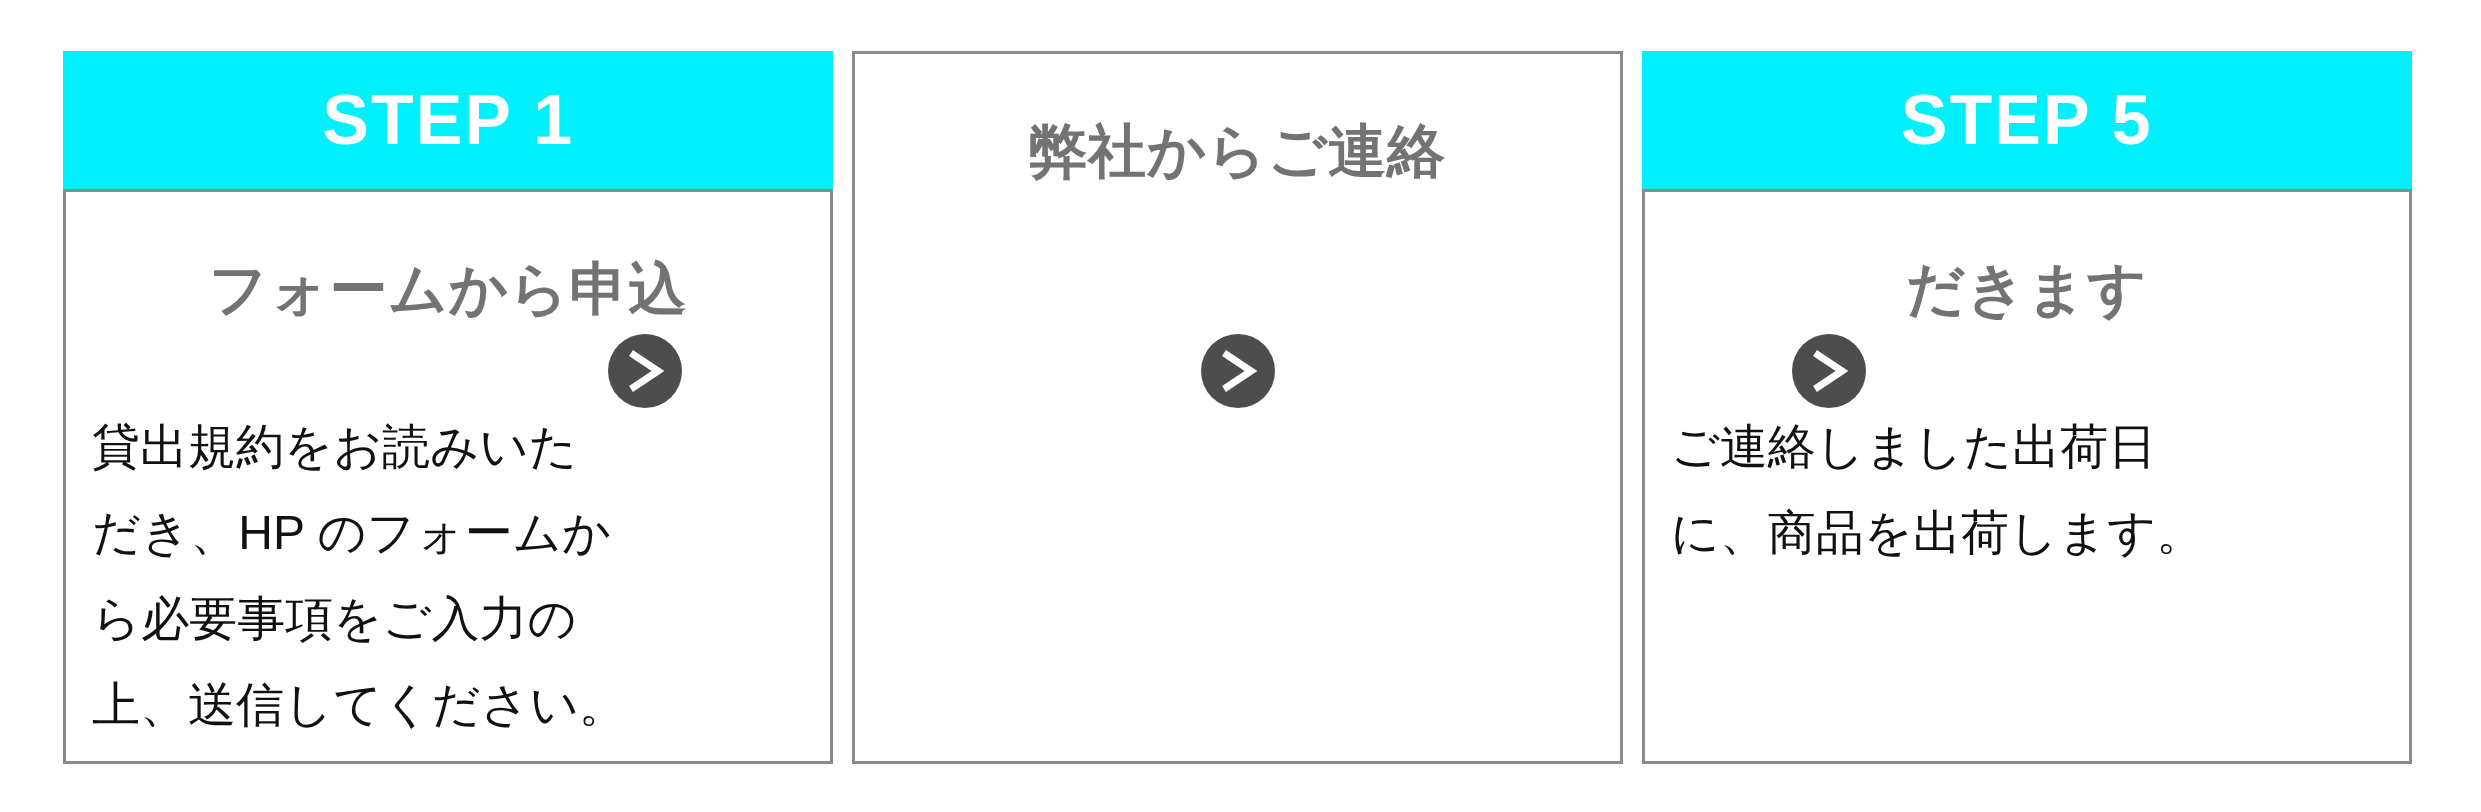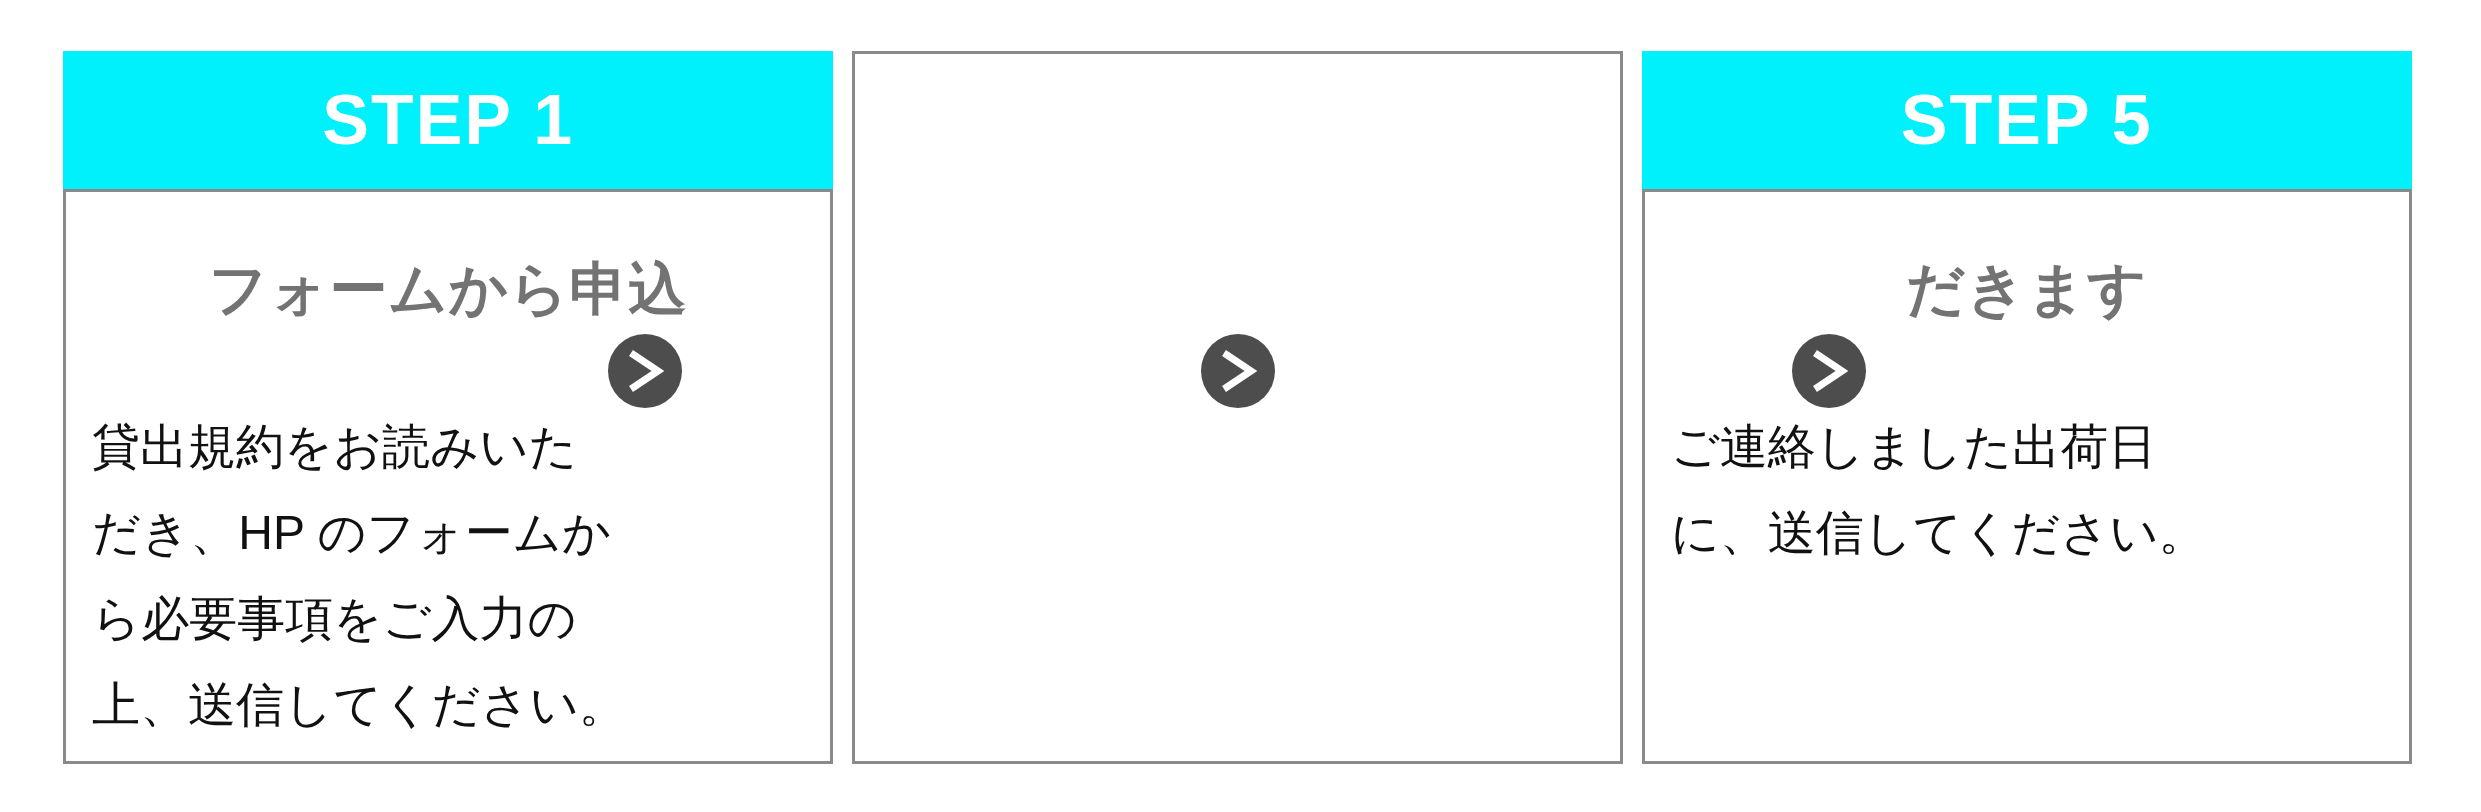--- a/index.html
+++ b/index.html
@@ -108,31 +108,32 @@
         <div class="card-title">フォームから申込</div>
         <p class="card-text">貸出規約をお読みいた
 だき、HP のフォームか
 ら必要事項をご入力の
 上、送信してください。</p>
       </div>
     </div>
 
     <div class="card">
       <div class="card-body">
+        <div class="card-title">弊社からご連絡</div>
       </div>
     </div>
 
     <div class="card">
       <div class="card-header">
         <span class="step-label">STEP 5</span>
       </div>
       <div class="card-body">
         <div class="card-title">だきます</div>
         <p class="card-text">ご連絡しました出荷日
-に、送信してください。</p>
+に、商品を出荷します。</p>
       </div>
     </div>
 
 
   </div>
 
   <div class="arrow-badge a1">
     <svg class="chevron-svg" width="38" height="44" viewBox="0 0 38 44">
       <polyline points="5,4 32,22 5,40" fill="none" stroke="#ffffff" stroke-width="7" stroke-linecap="butt" stroke-linejoin="miter"></polyline>
     </svg>

